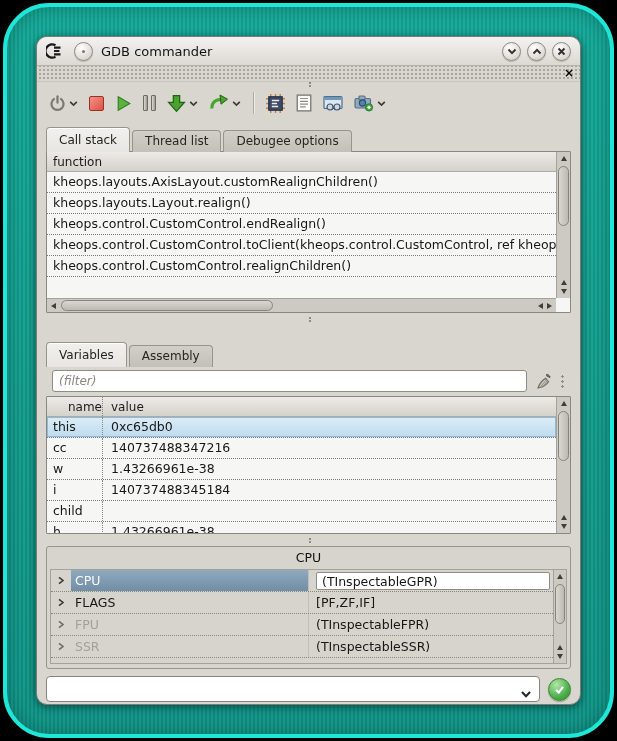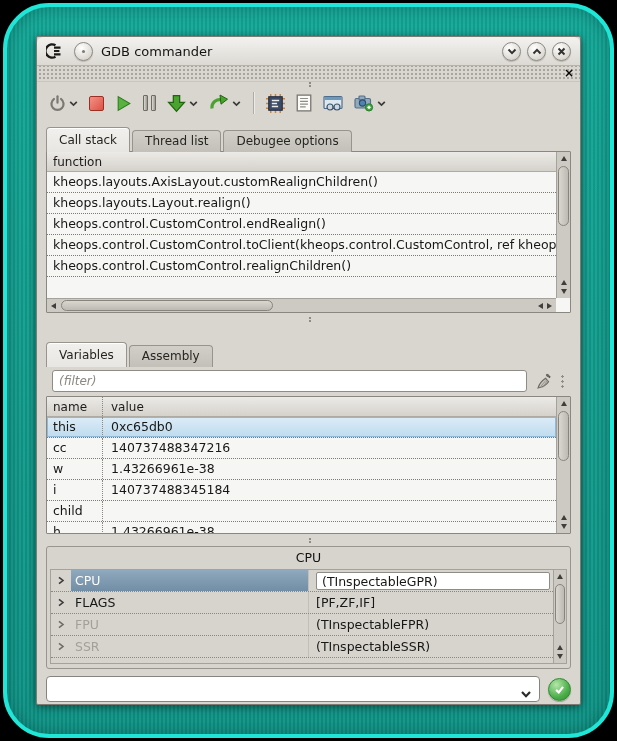--- a/index.html
+++ b/index.html
@@ -13,21 +13,21 @@
     position:absolute;left:3px;top:3px;right:3px;bottom:3px;border-radius:46px;
     background:
       repeating-linear-gradient(90deg, rgba(255,255,255,.05) 0 2px, rgba(0,0,0,.06) 2px 4px),
       linear-gradient(180deg,#12a897 0%,#119c8c 55%,#0e9486 100%);
     border:4px solid #1fe6d6;
     box-shadow:inset 0 0 18px rgba(0,40,36,.35);
   }
   
   .window{
     position:absolute;left:36px;top:36px;width:545px;height:669px;
-    background:#d9d6d0;border:1px solid #7e7b75;border-radius:2px;
+    background:#d9d6d0;border:1px solid #7e7b75;border-radius:11px;
     box-shadow:0 2px 10px rgba(0,0,0,.5);overflow:hidden;box-sizing:border-box;
   }
   
   .titlebar{height:28px;display:flex;align-items:center;gap:8px;padding:0 9px;
     background:linear-gradient(#f3f2ef,#dcd9d3);border-bottom:1px solid #b6b3ad;
     border-radius:6px 6px 0 0;}
   .app-logo{display:flex;align-items:center;}
   .round-btn{width:19px;height:19px;border-radius:50%;border:1px solid #8d8a83;
     background:radial-gradient(circle at 38% 30%,#ffffff,#dcd9d2 70%,#c9c6c0);
     display:flex;align-items:center;justify-content:center;box-sizing:border-box;
@@ -90,21 +90,21 @@
   
   .filter-row{display:flex;align-items:center;gap:7px;margin:4px 15px;}
   .filter-input{flex:1;height:22px;border:1px solid #8f8c86;border-radius:3px;background:#fff;
     font-size:12px;padding:0 6px;box-sizing:border-box;color:#222;
     font-family:"DejaVu Sans","Liberation Sans",sans-serif;}
   .filter-input::placeholder{font-style:italic;color:#8a8880;opacity:1;}
   .v-grip{width:5px;height:14px;background-image:radial-gradient(#8f8c86 1px, transparent 1.2px);
     background-size:5px 5px;}
   
   .var-header{display:flex;margin-right:14px;}
-  .var-header .name-cell{width:56px;border-right:1px dotted #8a8781;padding-left:6px;box-sizing:border-box;}
+  .var-header .name-cell{width:56px;border-right:1px dotted #8a8781;padding-left:6px;box-sizing:border-box;text-align:right;}
   .var-header .value-cell{flex:1;padding-left:8px;}
   .var-row{display:flex;height:21px;line-height:20px;font-size:12.5px;color:#171715;
     border-bottom:1px dotted #7c7a73;margin-right:14px;box-sizing:border-box;background:#f6f6f4;}
   .var-row .name-cell{width:56px;border-right:1px dotted #8a8781;padding-left:6px;box-sizing:border-box;overflow:hidden;}
   .var-row .value-cell{flex:1;padding-left:8px;overflow:hidden;white-space:nowrap;}
   .var-row.selected{background:linear-gradient(#dcecf7,#bedbee);
     box-shadow:inset 0 0 0 1px #8fb9d7;}
   .var-row.clipped{height:12px;overflow:hidden;border-bottom:none;}
   
   .cpu-box{margin:0 9px;border:1px solid #98958e;border-radius:3px;background:#d7d4ce;

